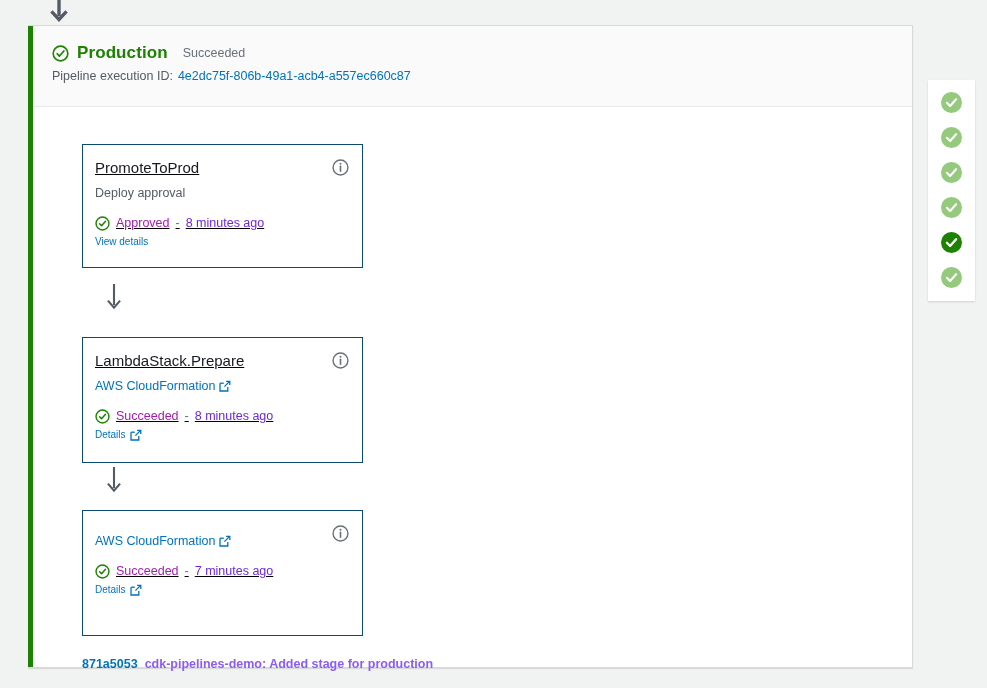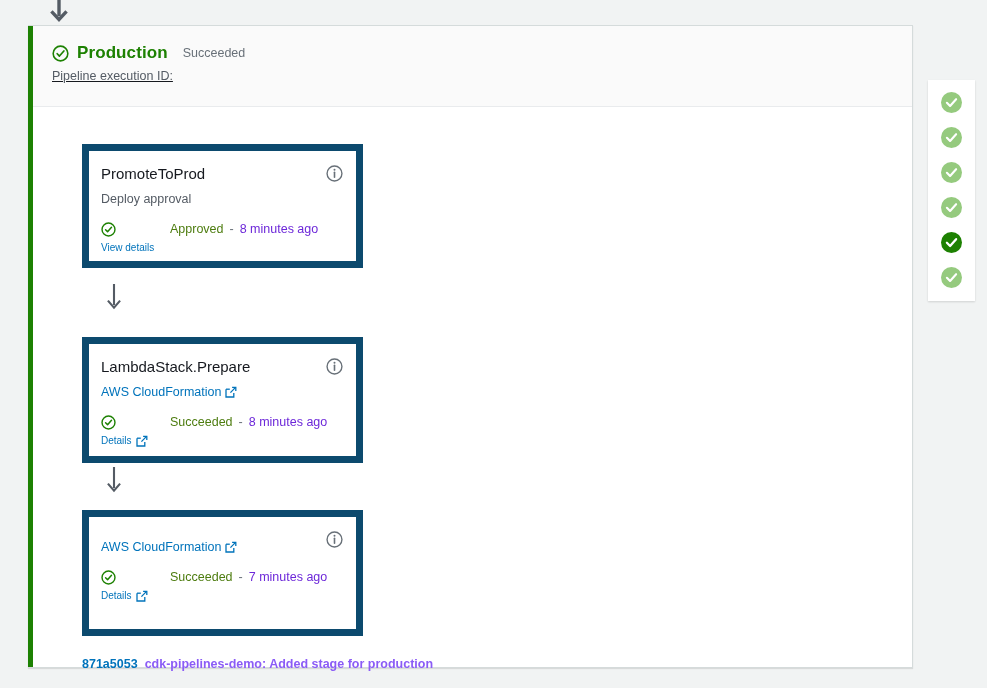--- a/index.html
+++ b/index.html
@@ -86,39 +86,39 @@
     color: #687078;
     margin-left: 7px;
   }
 
   .exec-row {
     margin-top: 6px;
     font-size: 12.5px;
     color: #16191f;
     display: flex;
     gap: 5px;
-    text-decoration: underline;
   }
 
   .exec-label { color: #545b64; }
 
   .link {
     color: #0073bb;
     text-decoration: none;
     cursor: pointer;
   }
 
   
   .action-card {
     position: absolute;
     left: 54px;
     width: 281px;
     background: #ffffff;
-    border: 7px solid #0c4a6e;
+    border: 1px solid #0c4a6e;
     padding: 14px 8px 14px 12px;
+    text-decoration: underline;
   }
 
   .card-1 { top: 118px; height: 124px; }
   .card-2 { top: 311px; height: 126px; }
   .card-3 { top: 484px; height: 126px; }
 
   .card-title {
     font-size: 15px;
     color: #16191f;
     font-weight: normal;
@@ -143,21 +143,21 @@
     font-size: 12.5px;
     line-height: 16px;
   }
 
   .status-check {
     width: 15px;
     height: 15px;
     flex: 0 0 15px;
   }
 
-  .status-ok { color: #4d7c0f; margin-left: 48px; }
+  .status-ok { color: #a21caf; }
   .status-sep { color: #687078; }
   .status-time { color: #6d28d9; }
 
   .card-link-row {
     margin-top: 3px;
     font-size: 10px;
     line-height: 16px;
     display: inline-flex;
     align-items: center;
     gap: 4px;
@@ -252,20 +252,21 @@
           <svg viewBox="0 0 16 16" xmlns="http://www.w3.org/2000/svg">
             <circle cx="8" cy="8" r="6.9" fill="none" stroke="#1d8102" stroke-width="1.5"></circle>
             <path d="M4.9 8.2 L7 10.4 L11.2 5.6" fill="none" stroke="#1d8102" stroke-width="1.6" stroke-linecap="round" stroke-linejoin="round"></path>
           </svg>
         </span>
         <span class="stage-name">Production</span>
         <span class="stage-status">Succeeded</span>
       </div>
       <div class="exec-row">
         <span class="exec-label">Pipeline execution ID:</span>
+        <a class="link" href="#">4e2dc75f-806b-49a1-acb4-a557ec660c87</a>
       </div>
     </div>
 
     <div class="action-card card-1">
       <div class="card-title">PromoteToProd</div>
       <div class="card-subtitle">Deploy approval</div>
       <div class="card-status-row">
         <span class="status-check">
           <svg viewBox="0 0 16 16" xmlns="http://www.w3.org/2000/svg">
             <circle cx="8" cy="8" r="6.9" fill="none" stroke="#1d8102" stroke-width="1.5"></circle>

